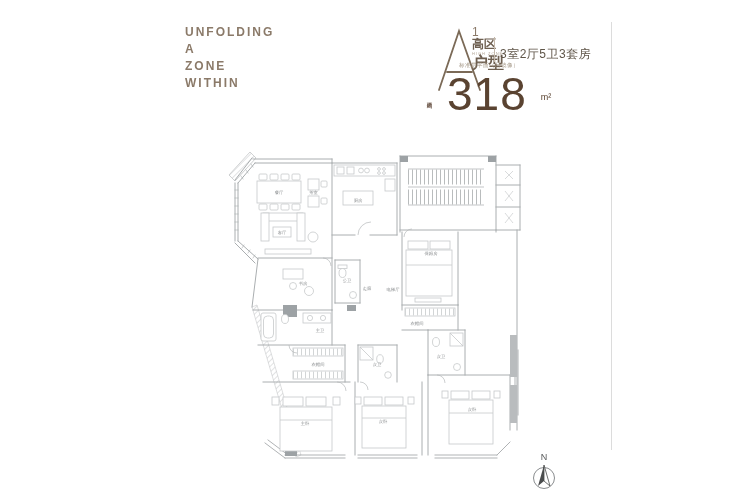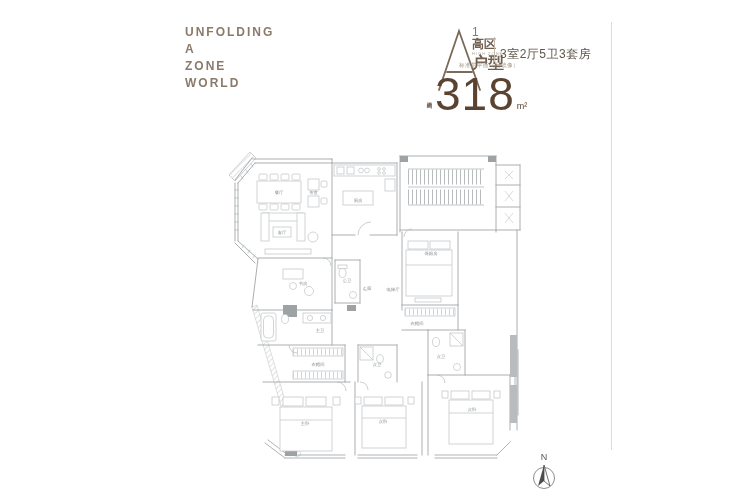--- a/index.html
+++ b/index.html
@@ -16,45 +16,45 @@
   
   .letterA { position:absolute; left:436px; top:28px; }
   .unit-col { position:absolute; left:472px; top:26px; width:60px; }
   .unit-sup { font-size:12px; color:#8b7a69; line-height:12px; margin-bottom:1px; }
   .unit-zone { font-size:12px; color:#6e5f50; font-weight:bold; line-height:11px; }
   .unit-zone-en { font-size:4px; color:#b3a696; letter-spacing:1px; line-height:5px; margin:1px 0; }
   .unit-type { font-size:16px; color:#6e5f50; font-weight:bold; line-height:11px; }
   .unit-vbar { position:absolute; left:494px; top:37px; width:1px; height:25px; background:#c4b8aa; }
   .unit-layout { position:absolute; left:500px; top:46px; font-size:12px; color:#5f5548; letter-spacing:0.5px; }
   .unit-note { position:absolute; left:459px; top:62px; font-size:5.5px; color:#a39685; letter-spacing:0.5px; }
-  .area-row { position:absolute; left:427px; top:74px; display:flex; align-items:flex-end; }
+  .area-row { position:absolute; left:427px; top:74px; display:flex; align-items:flex-end;gap:12px; }
   .area-prefix {
     writing-mode:vertical-rl; text-orientation:upright;
     font-size:5.5px; color:#6b5648; letter-spacing:1px; margin-bottom:14px; margin-right:1px;
   }
   .area-value { font-size:46px; line-height:40px; color:#5a4331; letter-spacing:1px; }
-  .area-unit { font-size:9px; color:#5a4331; margin-left:2px; margin-bottom:3px; }
+  .area-unit { font-size:9px; color:#5a4331; margin-left:2px; margin-bottom:12px; }
   
   .vdivider { position:absolute; left:611px; top:22px; width:1px; height:428px; background:#dcdcdc; }
   
   .plan { position:absolute; left:225px; top:145px; }
   .plan text { font-family:"Liberation Sans", sans-serif; }
   
   .compass { position:absolute; left:527px; top:448px; width:34px; height:48px; }
 </style>
 </head>
 <body>
 
 <div class="page">
 
   <div class="brand">
     <div>UNFOLDING</div>
     <div>A</div>
     <div>ZONE</div>
-    <div>WORLD</div>
+    <div>WITHIN</div>
   </div>
 
   <svg class="letterA" width="48" height="64" viewBox="0 0 48 64" aria-label="A">
     <g stroke="#7b6a57" stroke-width="1.8" fill="none" stroke-linecap="round">
       <path d="M3,62 L23,3 L44,62"></path>
       <path d="M11,44 L36,44"></path>
     </g>
   </svg>
 
   <div class="unit-col">

